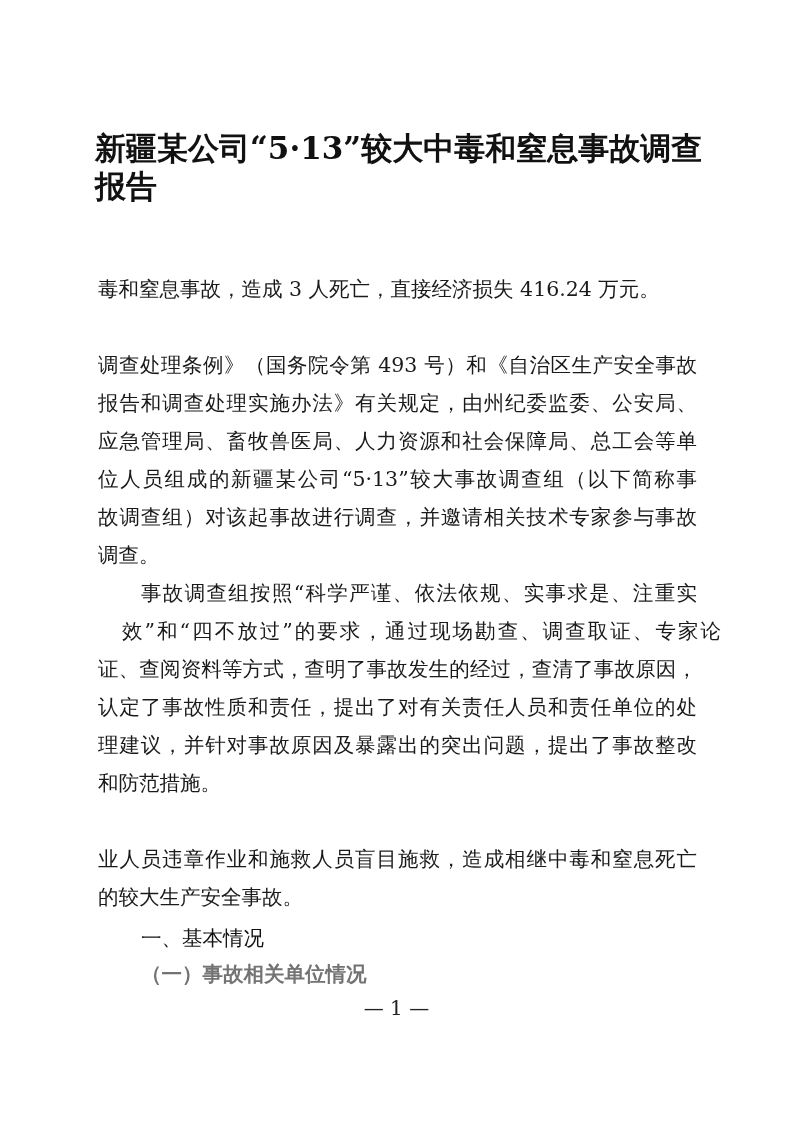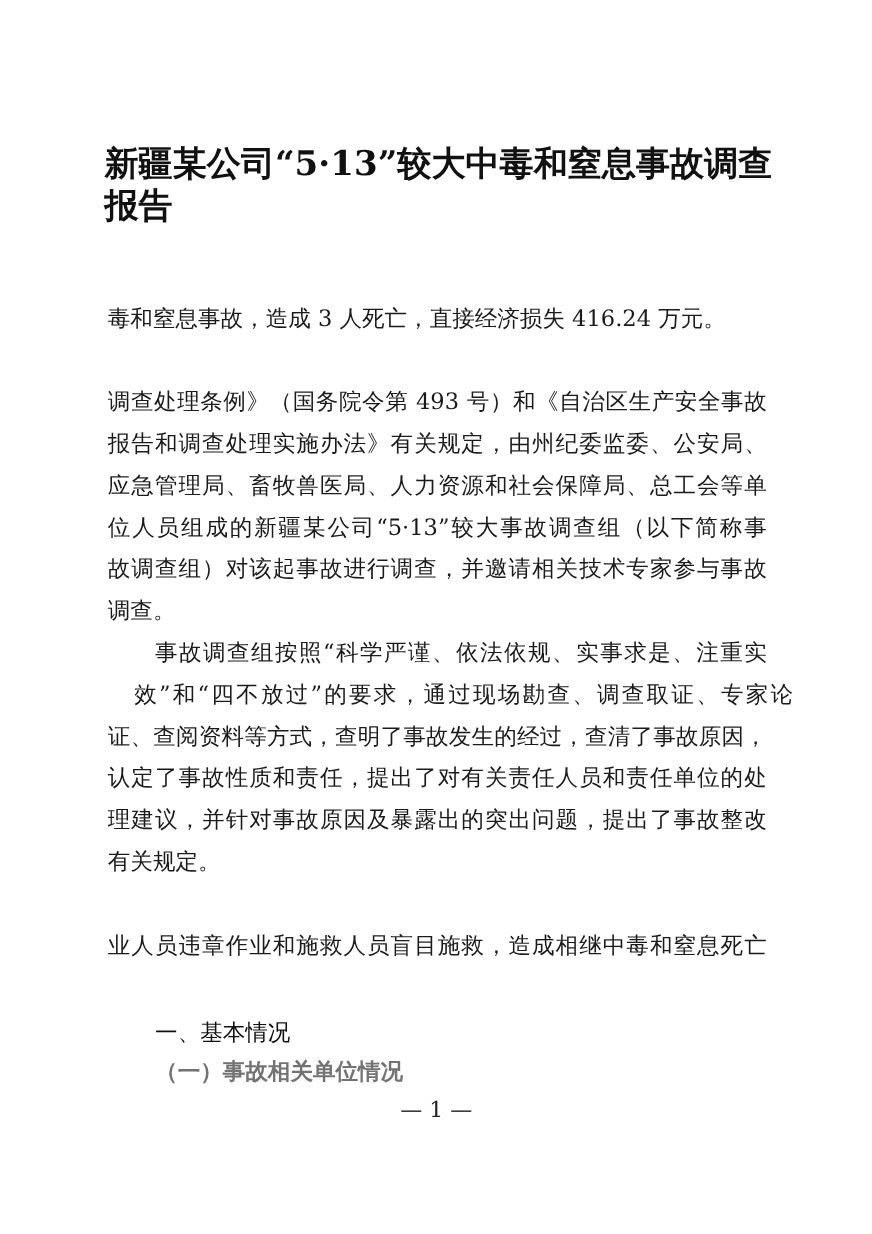--- a/index.html
+++ b/index.html
@@ -35,23 +35,24 @@
   <div class="line" style="top:446px;" data-name="paragraph-2-line-4">应急管理局、畜牧兽医局、人力资源和社会保障局、总工会等单</div>
   <div class="line" style="top:485px;" data-name="paragraph-2-line-5">位人员组成的新疆某公司“5·13”较大事故调查组（以下简称事</div>
   <div class="line" style="top:524px;" data-name="paragraph-2-line-6">故调查组）对该起事故进行调查，并邀请相关技术专家参与事故</div>
   <div class="line last" style="top:563px;" data-name="paragraph-2-line-7">调查。</div>
 
   <div class="line indent" style="top:602px;" data-name="paragraph-3-line-1">事故调查组按照“科学严谨、依法依规、实事求是、注重实</div>
   <div class="line" style="top:641px;margin-left:24px;" data-name="paragraph-3-line-2">效”和“四不放过”的要求，通过现场勘查、调查取证、专家论</div>
   <div class="line" style="top:680px;" data-name="paragraph-3-line-3">证、查阅资料等方式，查明了事故发生的经过，查清了事故原因，</div>
   <div class="line" style="top:719px;" data-name="paragraph-3-line-4">认定了事故性质和责任，提出了对有关责任人员和责任单位的处</div>
   <div class="line" style="top:758px;" data-name="paragraph-3-line-5">理建议，并针对事故原因及暴露出的突出问题，提出了事故整改</div>
-  <div class="line last" style="top:797px;" data-name="paragraph-3-line-6">有关规定。</div>
+  <div class="line last" style="top:797px;" data-name="paragraph-3-line-6">和防范措施。</div>
 
   <div class="line" style="top:875px;" data-name="paragraph-4-line-2">业人员违章作业和施救人员盲目施救，造成相继中毒和窒息死亡</div>
+  <div class="line last" style="top:914px;" data-name="paragraph-4-line-3">的较大生产安全事故。</div>
 
   <div class="h1" style="top:920px;text-align:center;" data-name="section-heading-basic-situation">一、基本情况</div>
   <div class="h2" style="top:959px;" data-name="subsection-heading-related-units">（一）事故相关单位情况</div>
 
   <div class="pagenum" data-name="page-number">— 1 —</div>
 </div>
 
 <style>
   
   [data-name="section-heading-basic-situation"] { top: 924px !important; }

